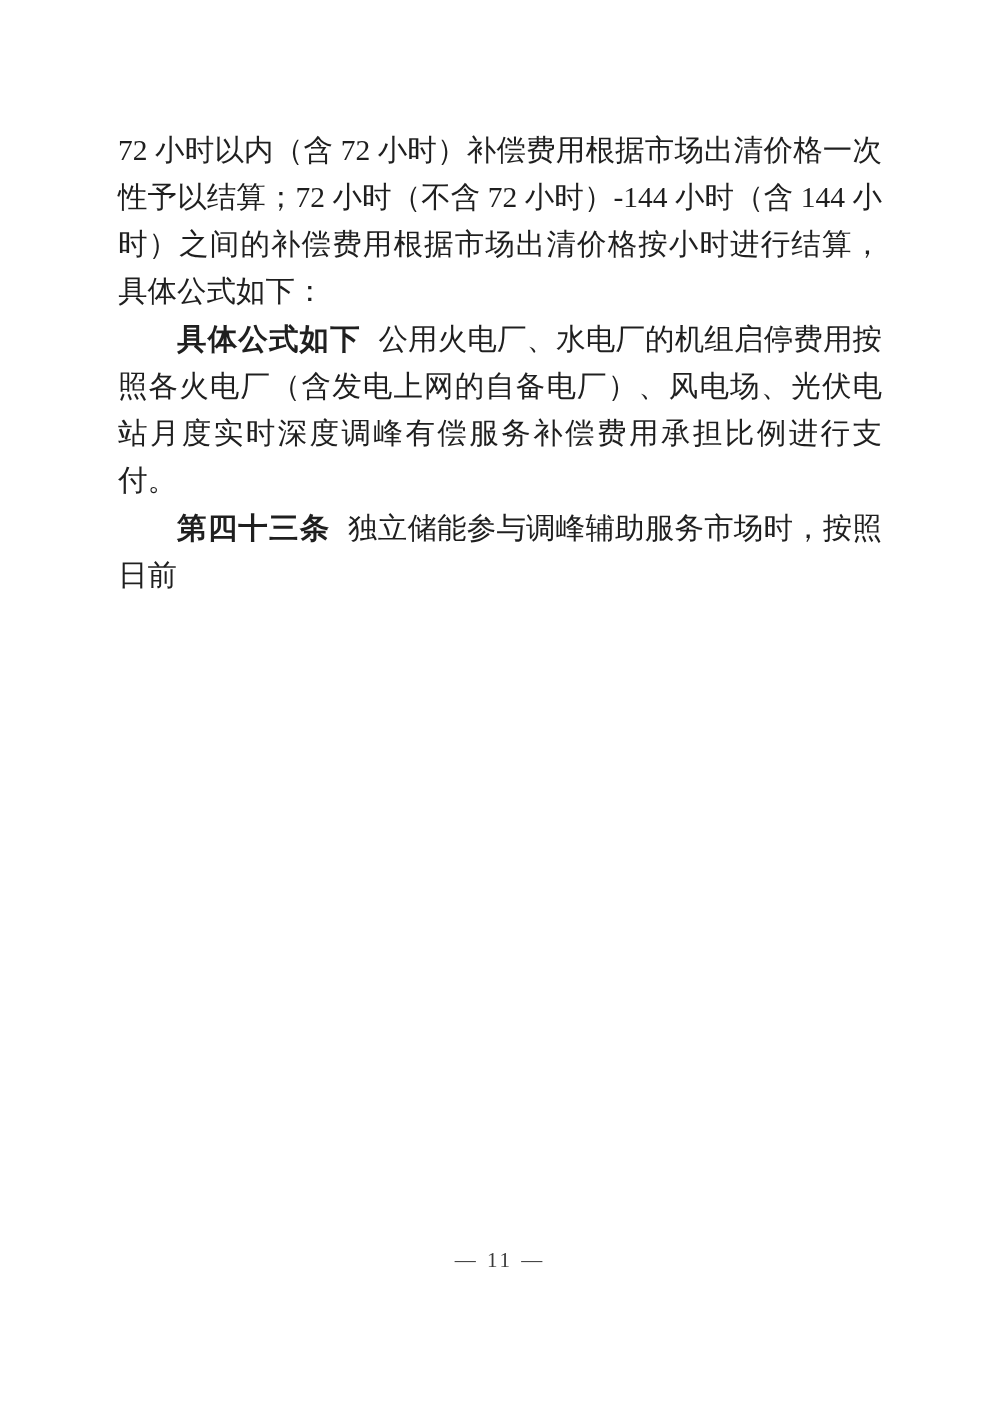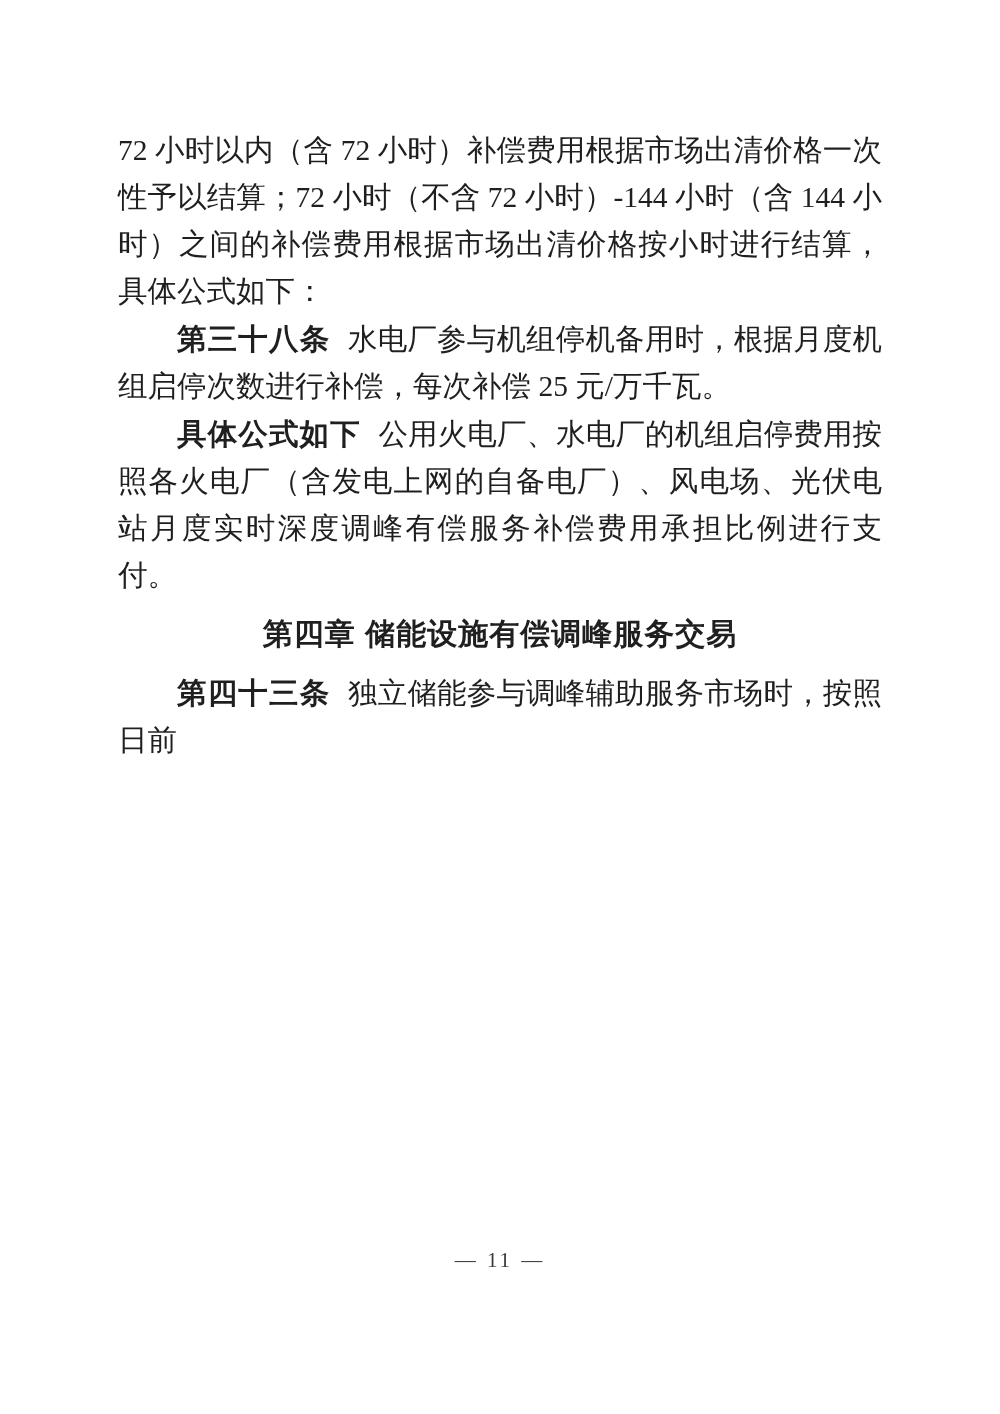--- a/index.html
+++ b/index.html
@@ -64,26 +64,24 @@
 
 <div class="page">
 
   <div class="content">
 
     <p class="para no-indent">72 小时以内（含 72 小时）补偿费用根据市场出清价格一次性予以结算；72 小时（不含 72 小时）-144 小时（含 144 小时）之间的补偿费用根据市场出清价格按小时进行结算，具体公式如下：</p>
 
 
 
 
-    <p class="para"><span class="article-lead">第三十八条</span><span>水电厂参与机组停机备用时，根据月度机组启停次数进行补偿，每次补偿 25 元/万千瓦。</span></p>
 
     <p class="para"><span class="article-lead">具体公式如下</span><span>公用火电厂、水电厂的机组启停费用按照各火电厂（含发电上网的自备电厂）、风电场、光伏电站月度实时深度调峰有偿服务补偿费用承担比例进行支付。</span></p>
 
 
-    <p class="para chapter-heading">第四章 储能设施有偿调峰服务交易</p>
 
 
 
     <p class="para"><span class="article-lead">第四十三条</span><span>独立储能参与调峰辅助服务市场时，按照日前</span></p>
 
   </div>
 
   <div class="page-footer">— 11 —</div>
 
 </div>

